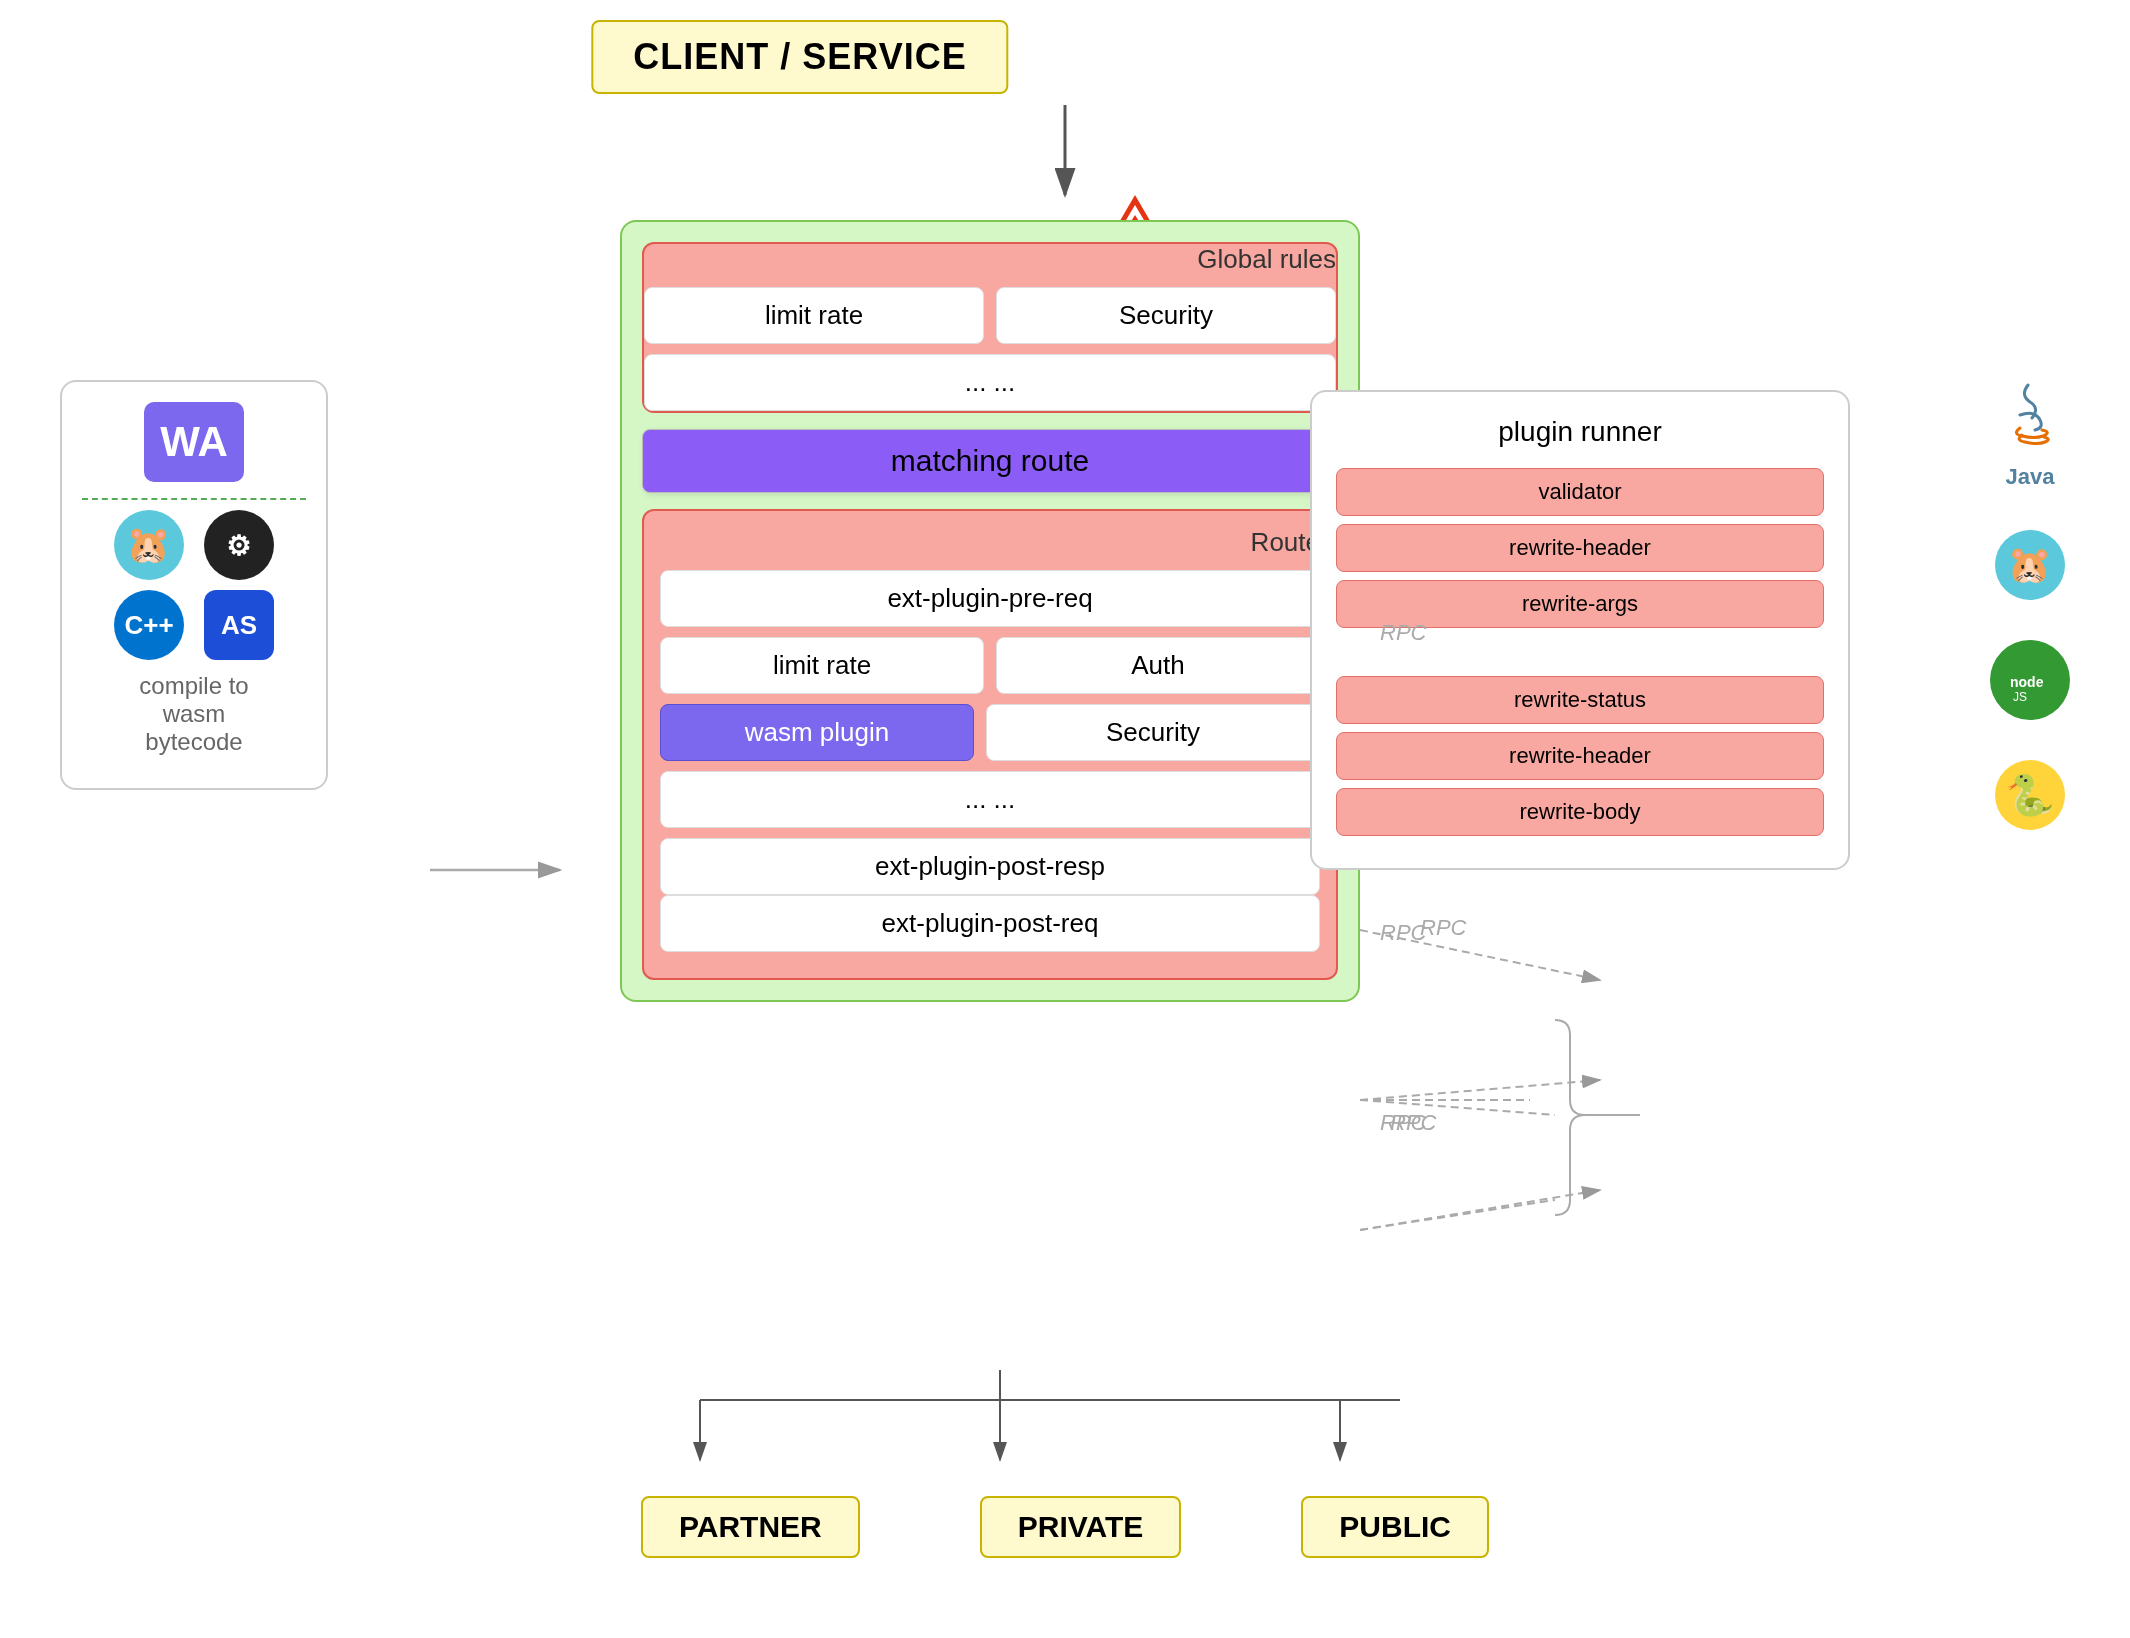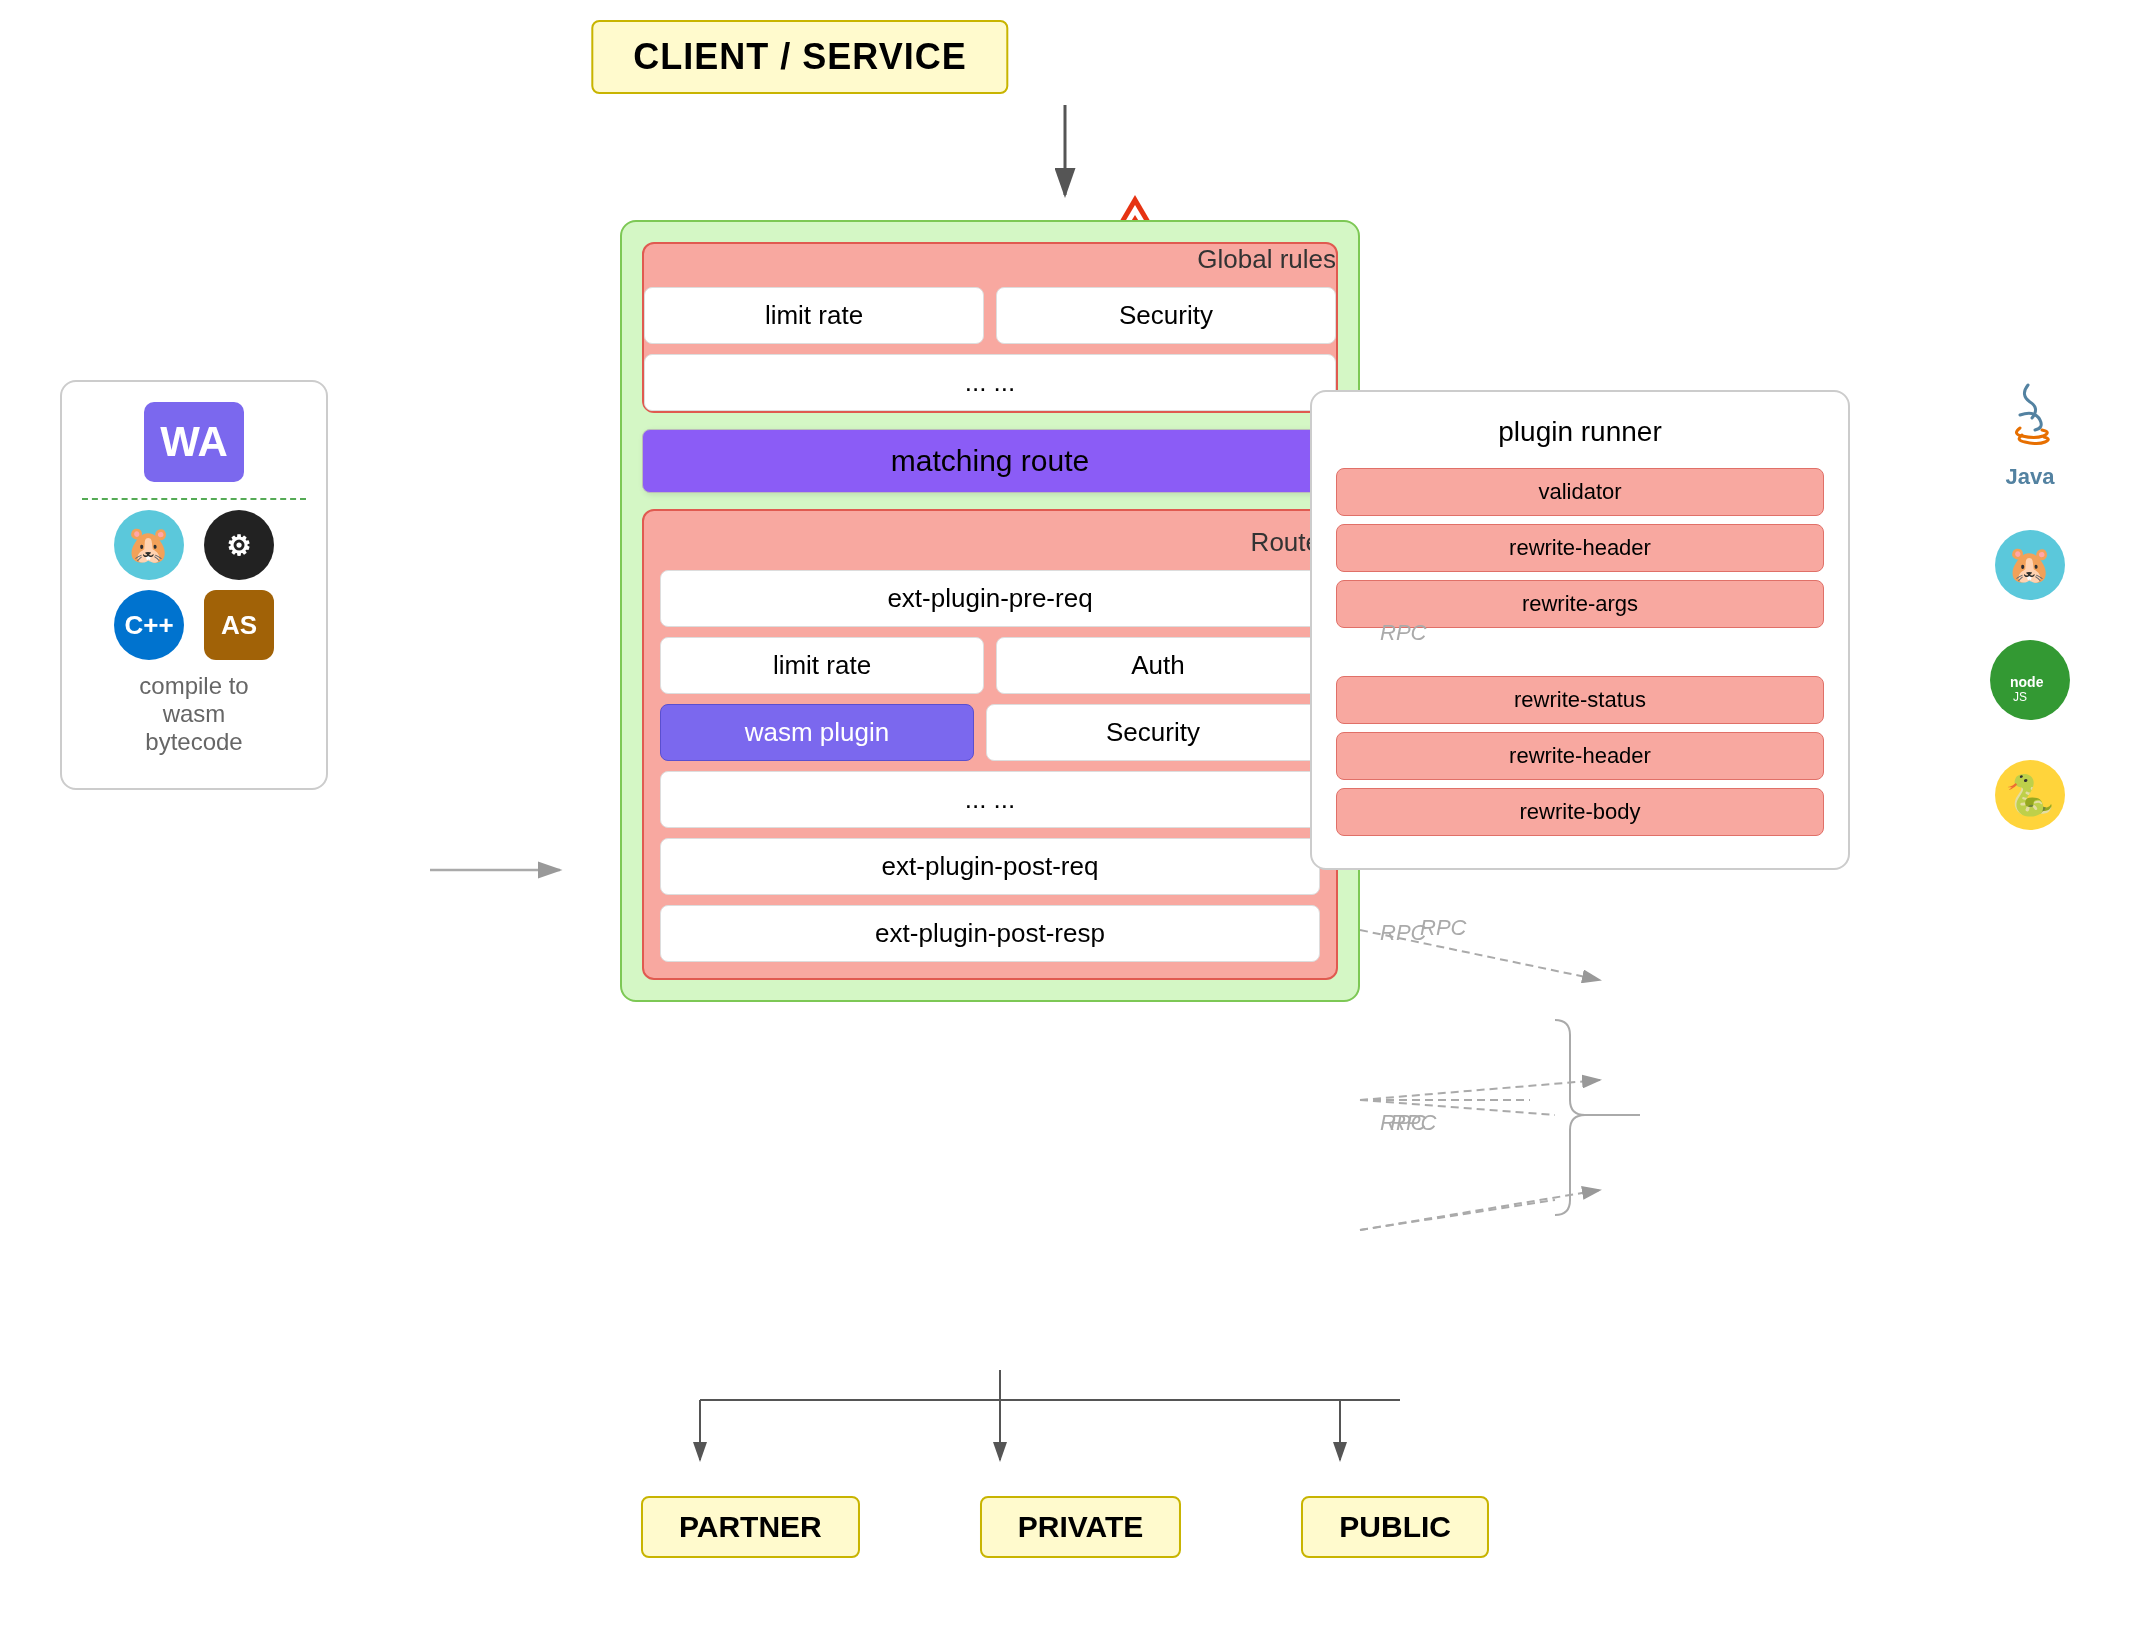--- a/index.html
+++ b/index.html
@@ -241,23 +241,23 @@
         <div class="white-pill">Auth</div>
       </div>
 
       <div class="global-rules-row" style="margin-bottom:10px;">
         <div class="wasm-pill">wasm plugin</div>
         <div class="white-pill">Security</div>
       </div>
 
       <div class="white-pill-full" style="margin-bottom:10px;">... ...</div>
 
+      <div class="white-pill-full">ext-plugin-post-resp</div>
+
       <div class="white-pill-full" style="margin-bottom:10px;">ext-plugin-post-req</div>
-
-      <div class="white-pill-full">ext-plugin-post-resp</div>
     </div>
   </div>
 
   <div style="position:absolute; top:390px; right:280px; width:540px; background:white; border:2px solid #ccc; border-radius:16px; padding:24px;">
     <div style="font-size:28px; font-weight:500; text-align:center; margin-bottom:20px;">plugin runner</div>
 
     <div>
       <div class="pink-pill">validator</div>
       <div class="pink-pill">rewrite-header</div>
       <div class="pink-pill">rewrite-args</div>
@@ -310,21 +310,21 @@
 
     <div style="border-top:2px dashed #5a5; margin:10px 0;"></div>
 
     <div style="display:flex; gap:20px; justify-content:center; margin:10px 0;">
       <div style="width:70px; height:70px; background:#5bc8db; border-radius:50%; display:flex; align-items:center; justify-content:center; font-size:36px;">🐹</div>
       <div style="width:70px; height:70px; background:#222; border-radius:50%; display:flex; align-items:center; justify-content:center; font-size:28px; color:white; font-weight:bold;">⚙</div>
     </div>
 
     <div style="display:flex; gap:20px; justify-content:center; margin:10px 0;">
       <div style="width:70px; height:70px; background:#0073cf; border-radius:50%; display:flex; align-items:center; justify-content:center; font-size:26px; font-weight:bold; color:white;">C++</div>
-      <div style="width:70px; height:70px; background:#a16207; border-radius:12px; display:flex; align-items:center; justify-content:center; font-size:26px; font-weight:bold; color:white;">AS</div>
+      <div style="width:70px; height:70px; background:#1d4ed8; border-radius:12px; display:flex; align-items:center; justify-content:center; font-size:26px; font-weight:bold; color:white;">AS</div>
     </div>
 
     <div style="text-align:center; font-size:24px; color:#666; margin:12px 0;">
       compile to<br>wasm<br>bytecode
     </div>
   </div>
 
   <div style="position:absolute; bottom:80px; left:50%; transform:translateX(-50%); display:flex; gap:120px; align-items:center;">
     <div class="dest-box">PARTNER</div>
     <div class="dest-box">PRIVATE</div>

